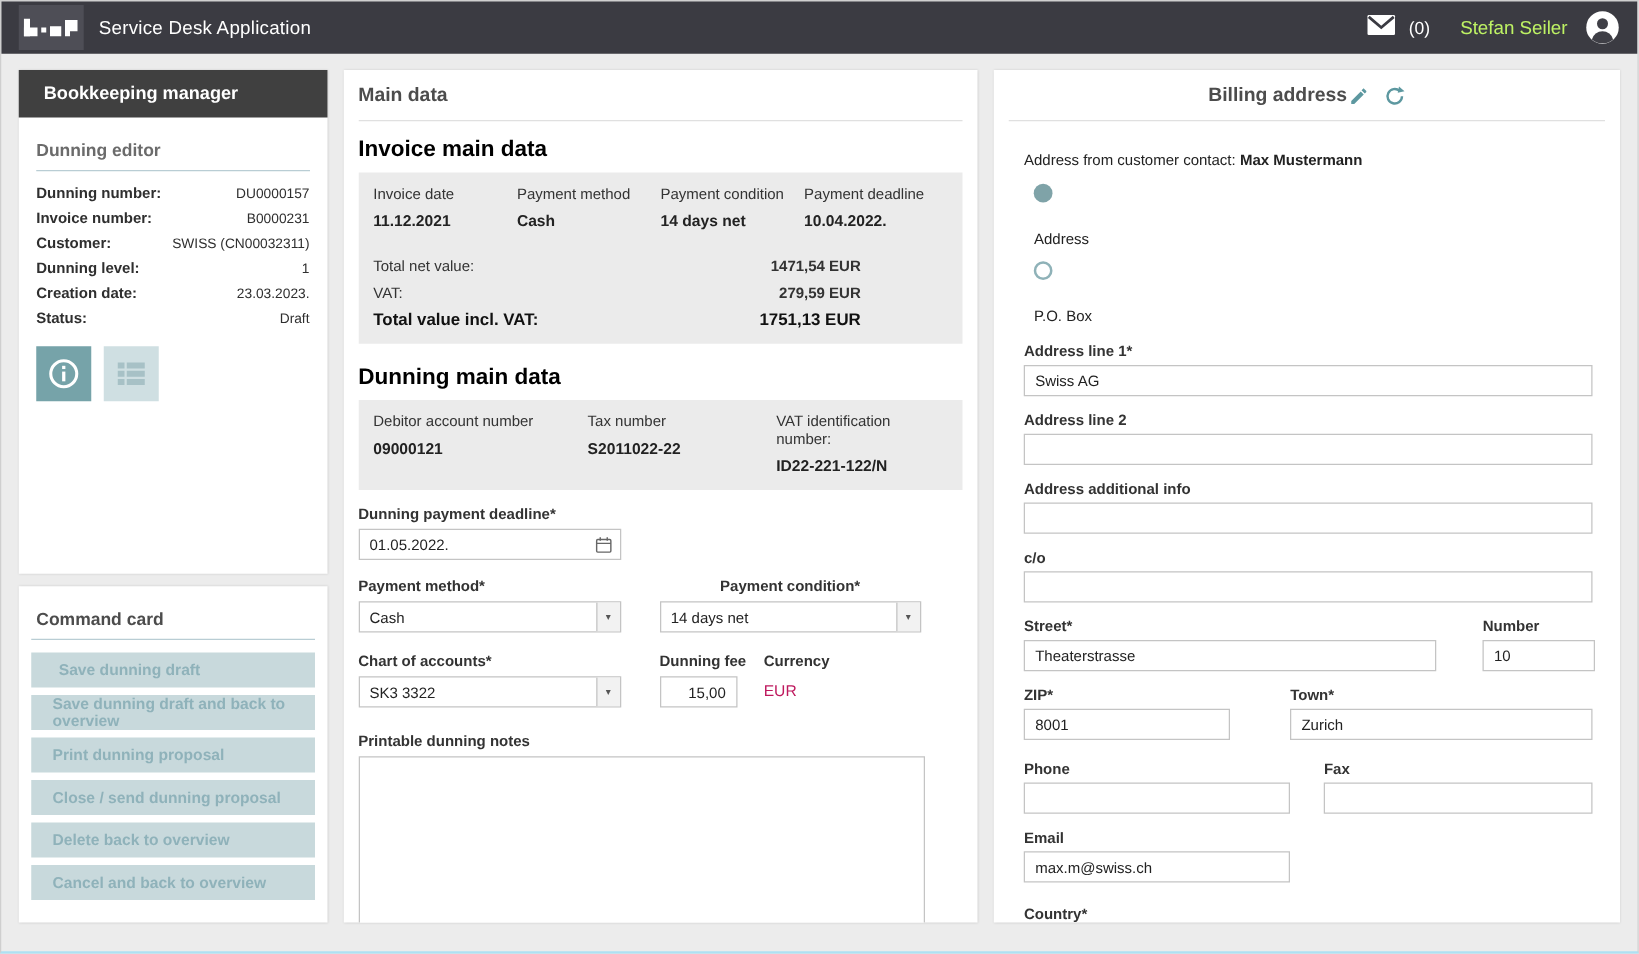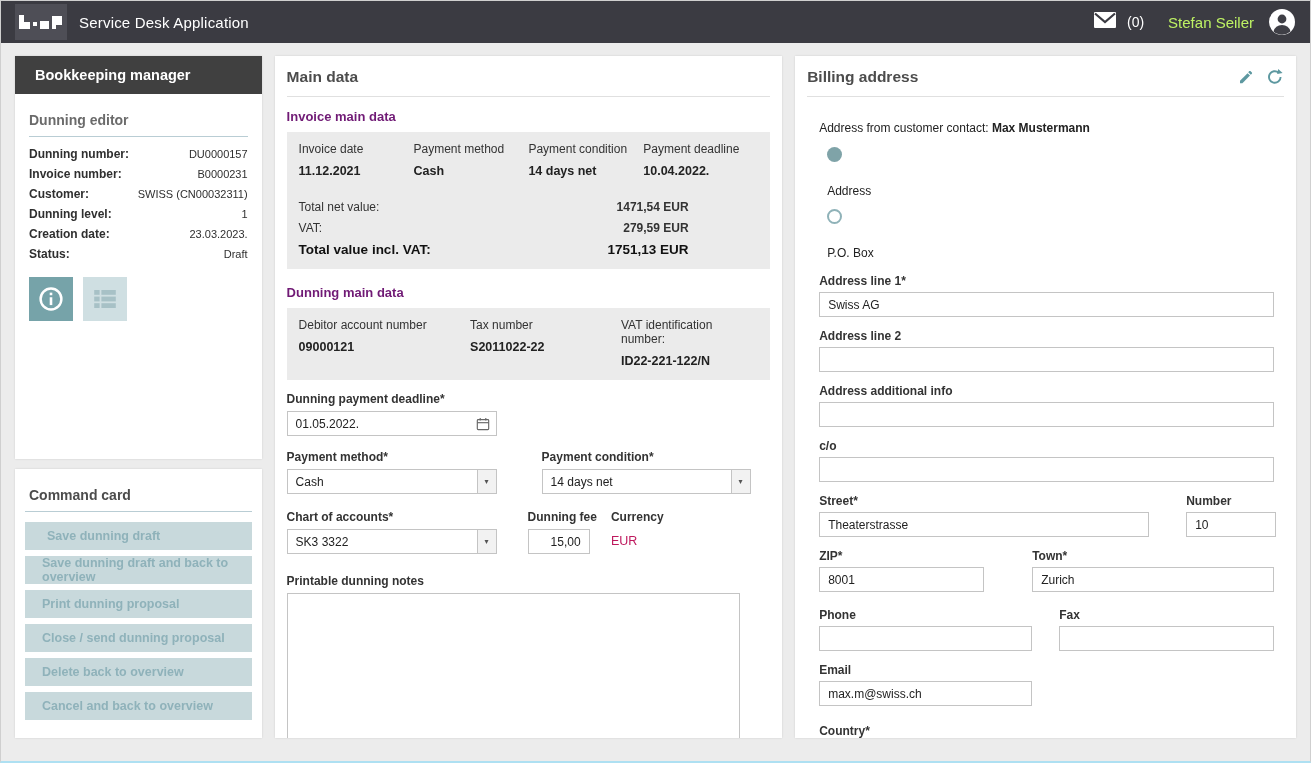--- a/index.html
+++ b/index.html
@@ -38,21 +38,21 @@
   .icon-btn.list { background:#cfdfe2; }
 
   .card-commands { margin-top:10px; flex:1; padding:12px 10px; }
   .card-commands .panel-sub-title { color:#4c4c4c; margin-left:4px; }
   .cmd-btn { display:block; width:100%; text-align:left; background:#c8d9dc; color:#8fb2ba; font-weight:bold; font-size:12.5px; border:none; height:28px; padding:0 0 0 17px; margin-bottom:6px; cursor:pointer; font-family:"Liberation Sans", sans-serif; }
   .cmd-btn.first { padding-left:22px; }
 
   
   .panel-title { color:#4c4c4c; font-weight:bold; font-size:15.5px; }
   .divider-gray { border:none; border-top:1px solid #e0e0e0; margin:10px 0 12px; }
-  .section-heading { font-size:13px; font-weight:bold; color:#701a75; margin:2px 0 8px; }
+  .section-heading { font-size:18px; font-weight:bold; color:#000000; margin:2px 0 8px; }
 
   
   .graybox { background:#ebebeb; padding:10px 12px 12px; margin-bottom:16px; }
   .cols { display:flex; }
   .colitem { flex:1; }
   .colitem .c-label { font-size:12px; color:#333; margin-bottom:8px; }
   .colitem .c-value { font-size:12.5px; font-weight:bold; color:#222; }
   .totals { margin-top:22px; width:390px; }
   .totals-row { display:flex; justify-content:space-between; margin-top:7px; font-size:12px; color:#333; }
   .totals-row .t-value { font-weight:bold; }
@@ -65,21 +65,21 @@
   .fakeselect { height:25px; border:1px solid #c4c4c4; background:#fff; display:flex; align-items:stretch; cursor:pointer; }
   .fakeselect .sel-val { flex:1; font-size:12px; color:#222; display:flex; align-items:center; padding:0 8px; }
   .fakeselect .sel-caret { width:19px; border-left:1px solid #c4c4c4; background:#f2f2f2; color:#555; font-size:8px; display:flex; align-items:center; justify-content:center; }
   .form-row { display:flex; margin-bottom:14px; }
   .mid-form { margin-top:4px; }
   .fee-input { width:62px; text-align:right; }
   .currency-val { font-size:12.5px; color:#be185d; margin-left:14px; line-height:25px; }
   .notes-area { width:453px; height:172px; border:1px solid #c4c4c4; resize:none; background:#fff; font-family:"Liberation Sans", sans-serif; font-size:12px; padding:6px 8px; }
 
   
-  .billing-head { display:flex; align-items:center; justify-content:space-between; }
+  .billing-head { display:flex; align-items:center; justify-content:center; }
   .head-icons { display:flex; gap:12px; align-items:center; }
   .head-icons .hicon { cursor:pointer; display:flex; }
   .billing-body { padding:4px 0 0 12px; }
   .contact-line { font-size:12px; color:#222; margin:8px 0 12px; }
   .contact-line b { font-weight:bold; }
   .radio-row { display:flex; align-items:flex-start; gap:22px; margin:0 0 11px 8px; cursor:pointer;flex-direction:column; }
   .radio-dot { width:15px; height:15px; border-radius:50%; }
   .radio-dot.on { background:#7fa3a8; }
   .radio-dot.off { background:#fff; border:2px solid #8fb2b8; }
   .radio-label { font-size:12px; color:#222; }
@@ -275,21 +275,21 @@
           </div>
 
           <div class="form-row" style="margin-bottom:0;">
             <div style="width:210px;">
               <div class="field-label">Payment method*</div>
               <div class="fakeselect">
                 <span class="sel-val">Cash</span>
                 <span class="sel-caret">▾</span>
               </div>
             </div>
-            <div style="width:209px; margin-left:45px;">
+            <div style="width:209px; margin-left:31px;text-align:center;">
               <div class="field-label">Payment condition*</div>
               <div class="fakeselect">
                 <span class="sel-val">14 days net</span>
                 <span class="sel-caret">▾</span>
               </div>
             </div>
           </div>
 
           <div class="form-row" style="margin-top:16px; margin-bottom:0;">
             <div style="width:210px;">

